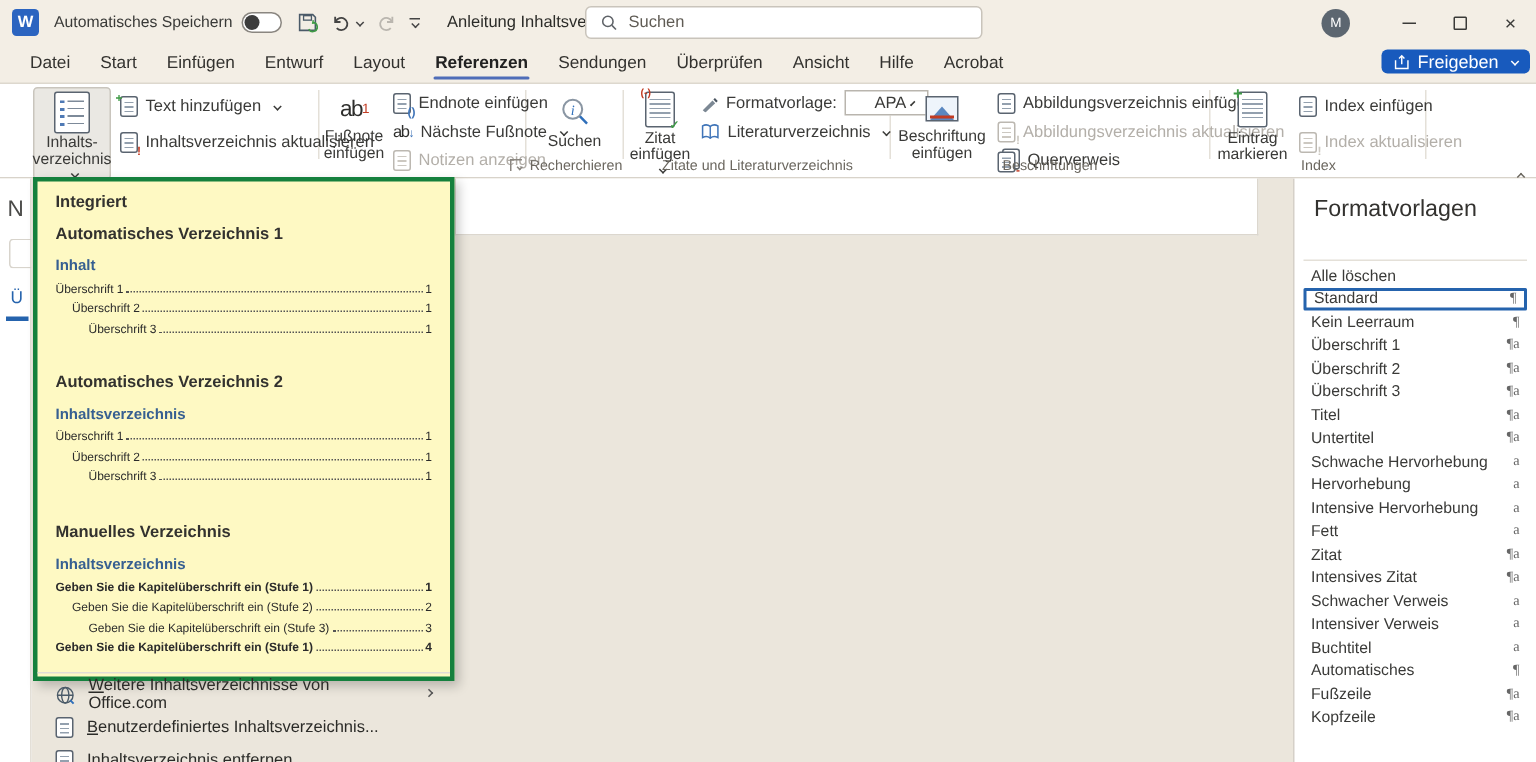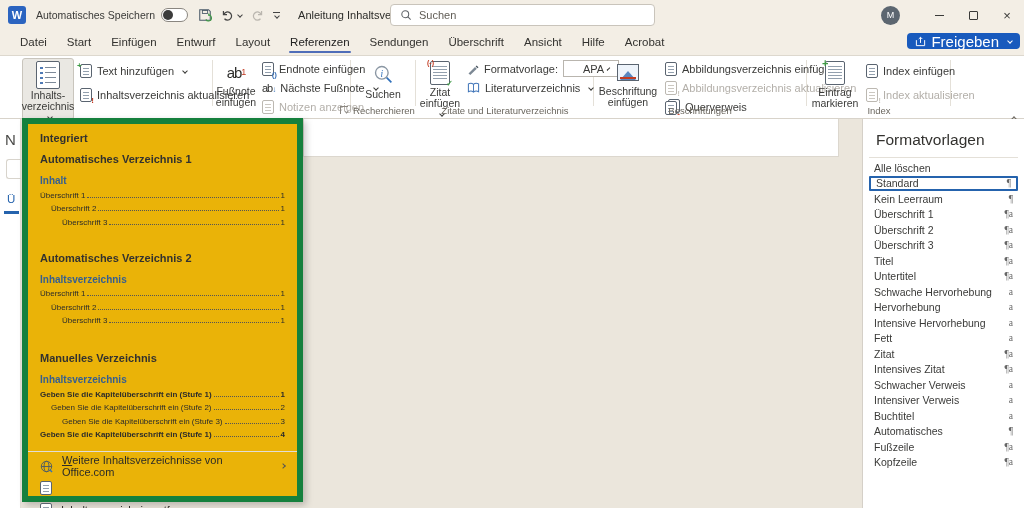--- a/index.html
+++ b/index.html
@@ -36,24 +36,24 @@
   .avatar { width:19px; height:19px; border-radius:50%; background:#5c6670; color:#fff;
     font-size:9px; display:flex; align-items:center; justify-content:center; margin-right:22px; }
   .winbtn { width:34px; height:30px; display:flex; align-items:center; justify-content:center; color:#3a3a38; font-size:13px; }
   .ic-min { display:inline-block; width:9px; border-top:1px solid #3a3a38; }
   .ic-max { display:inline-block; width:9px; height:9px; border:1px solid #3a3a38; border-radius:1px; }
 
   
   .tabrow { position:absolute; top:30px; left:0; right:0; height:26px; background:#f3eee5;
     border-bottom:1px solid #ddd8ce; display:flex; align-items:center; padding-left:10px; font-size:11.5px; color:#33322f; }
   .tab { padding:5px 10px 6px; position:relative; white-space:nowrap; }
-  .tab.active { font-weight:normal; color:#222; }
+  .tab.active { font-weight:bold; color:#222; }
   .tab.active::after { content:""; position:absolute; left:9px; right:9px; bottom:1px; height:2.5px; background:#4f6db8; border-radius:2px; }
   .share-btn { position:absolute; right:4px; top:3px; height:16px; background:#185abd; color:#fff;
-    border-radius:4px; display:flex; align-items:center; gap:5px; padding:0 8px; font-size:15px; }
+    border-radius:4px; display:flex; align-items:center; gap:5px; padding:0 8px; font-size:12px; }
 
   
   .ribbon { position:absolute; top:56px; left:0; right:0; height:63px; background:#fff; border-bottom:1px solid #d8d3ca; }
   .rdiv { position:absolute; top:4px; height:46px; width:1px; background:#e4e0d8; }
   .rgroup { position:absolute; top:2px; height:52px; }
   .bigbtn { position:absolute; top:0; display:flex; flex-direction:column; align-items:center;
     font-size:10.5px; color:#3a3a38; text-align:center; padding-top:3px; line-height:11px; border-radius:3px; }
   .bigbtn .bic { height:26px; display:flex; align-items:center; justify-content:center; margin-bottom:2px; }
   .bigbtn.pressed { background:#eae8e3; border:1px solid #c9c5bd; }
   .smallcol { position:absolute; display:flex; flex-direction:column; }
@@ -107,29 +107,29 @@
   .page1 { top:0; height:38px; border-top:none; }
   .page2 { top:49px; bottom:-1px; }
   .doc-h1 { position:absolute; left:52px; top:113px; font-size:19px; color:#2b5a7c; }
   .doc-h2 { position:absolute; left:52px; top:152px; font-size:13.5px; color:#20688a; }
 
   
   .stylepane { position:absolute; right:0; top:0; width:162px; bottom:0; background:#fff; border-left:1px solid #d5d0c8; }
   .sp-head { display:flex; align-items:flex-end; padding:12px 10px 8px 13px;gap:32px; }
   .sp-title { font-size:15.5px; color:#33322f; flex:1; }
   .sp-head .hic { color:#55534e; margin-left:8px; font-size:12px; }
-  .sp-list { border-top:1px solid #e4e0d8; margin:0 6px; padding-top:2px; }
+  .sp-list { border-top:1px solid #e4e0d8; margin:16px 6px; padding-top:2px; }
   .sty-row { display:flex; align-items:center; height:15.5px; padding:0 5px; font-size:10.5px; color:#3a3a38; }
   .sty-row .nm { flex:1; white-space:nowrap; overflow:hidden; }
   .sty-row .sym { font-family:"Liberation Serif", serif; font-size:9.5px; color:#666; }
   .sty-row.selected { border:2px solid #2563ad; border-radius:1px; }
 
   
-  .toc-menu { position:absolute; left:22px; top:118px; width:281px; height:384px; background:#eab308;
-    border:6px solid #15803d; box-shadow:3px 3px 7px rgba(0,0,0,.22); z-index:50; }
+  .toc-menu { position:absolute; left:22px; top:118px; width:281px; height:336px; background:#fef9c3;
+    border:3px solid #15803d; box-shadow:3px 3px 7px rgba(0,0,0,.22); z-index:50; }
   .tm-sec { font-size:11px; font-weight:bold; color:#33322f; padding:8px 12px 2px; }
   .tm-card { padding:7px 12px 4px; }
   .tm-card-title { font-size:11px; font-weight:bold; color:#33322f; margin-bottom:10px; }
   .tm-toc-title { font-size:10px; font-weight:bold; color:#365f91; margin-bottom:4px; }
   .tm-entry { display:flex; align-items:flex-end; font-size:8px; color:#2b2b2b; margin-top:4.5px; line-height:9px; }
   .tm-entry .lead { flex:1; border-bottom:1px dotted #555; margin:0 2px 2px; }
   .tm-entry.l2 { padding-left:11px; }
   .tm-entry.l3 { padding-left:22px; }
   .tm-entry.b { font-weight:bold; }
   .tm-sep { border-top:1px solid #e1ddd6; margin:8px 0 3px; }
@@ -201,21 +201,21 @@
 </div>
 
 <div class="tabrow">
   <span class="tab">Datei</span>
   <span class="tab">Start</span>
   <span class="tab">Einfügen</span>
   <span class="tab">Entwurf</span>
   <span class="tab">Layout</span>
   <span class="tab active">Referenzen</span>
   <span class="tab">Sendungen</span>
-  <span class="tab">Überschrift</span>
+  <span class="tab">Überprüfen</span>
   <span class="tab">Ansicht</span>
   <span class="tab">Hilfe</span>
   <span class="tab">Acrobat</span>
   <div class="share-btn">
     <span>
       <svg width="11" height="11" viewBox="0 0 16 16">
           <path d="M2 6 v8 h12 V6" fill="none" stroke="#fff" stroke-width="1.4"></path>
           <line x1="8" y1="10" x2="8" y2="2" stroke="#fff" stroke-width="1.4"></line>
           <path d="M5.4 4.4 8 1.8 10.6 4.4" fill="none" stroke="#fff" stroke-width="1.4"></path>
         </svg>
@@ -598,20 +598,21 @@
           <path d="M10.5 10.5 l2.5 2.5" stroke="#2f6fba" stroke-width="1.4"></path>
         </svg>
     </span>
     <span><span class="key">W</span><span>eitere Inhaltsverzeichnisse von Office.com</span></span>
     <span class="arrow"><span class="cv r"></span></span>
   </div>
   <div class="tm-item">
     <span class="pg">
         <span class="ln"></span>
       </span>
+    <span><span class="key">B</span><span>enutzerdefiniertes Inhaltsverzeichnis...</span></span>
   </div>
   <div class="tm-item">
     <span class="pg">
         <span class="ln"></span>
         <span class="badge redx">×</span>
       </span>
     <span><span>Inhaltsverzeichnis ent</span><span class="key">f</span><span>ernen</span></span>
   </div>
 
 </div>

